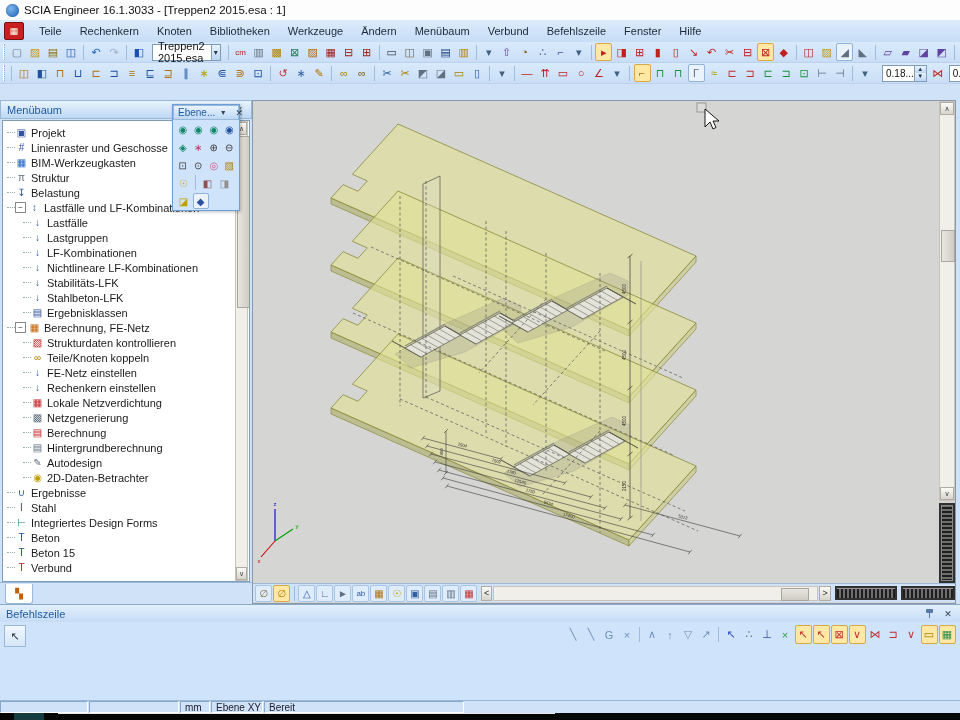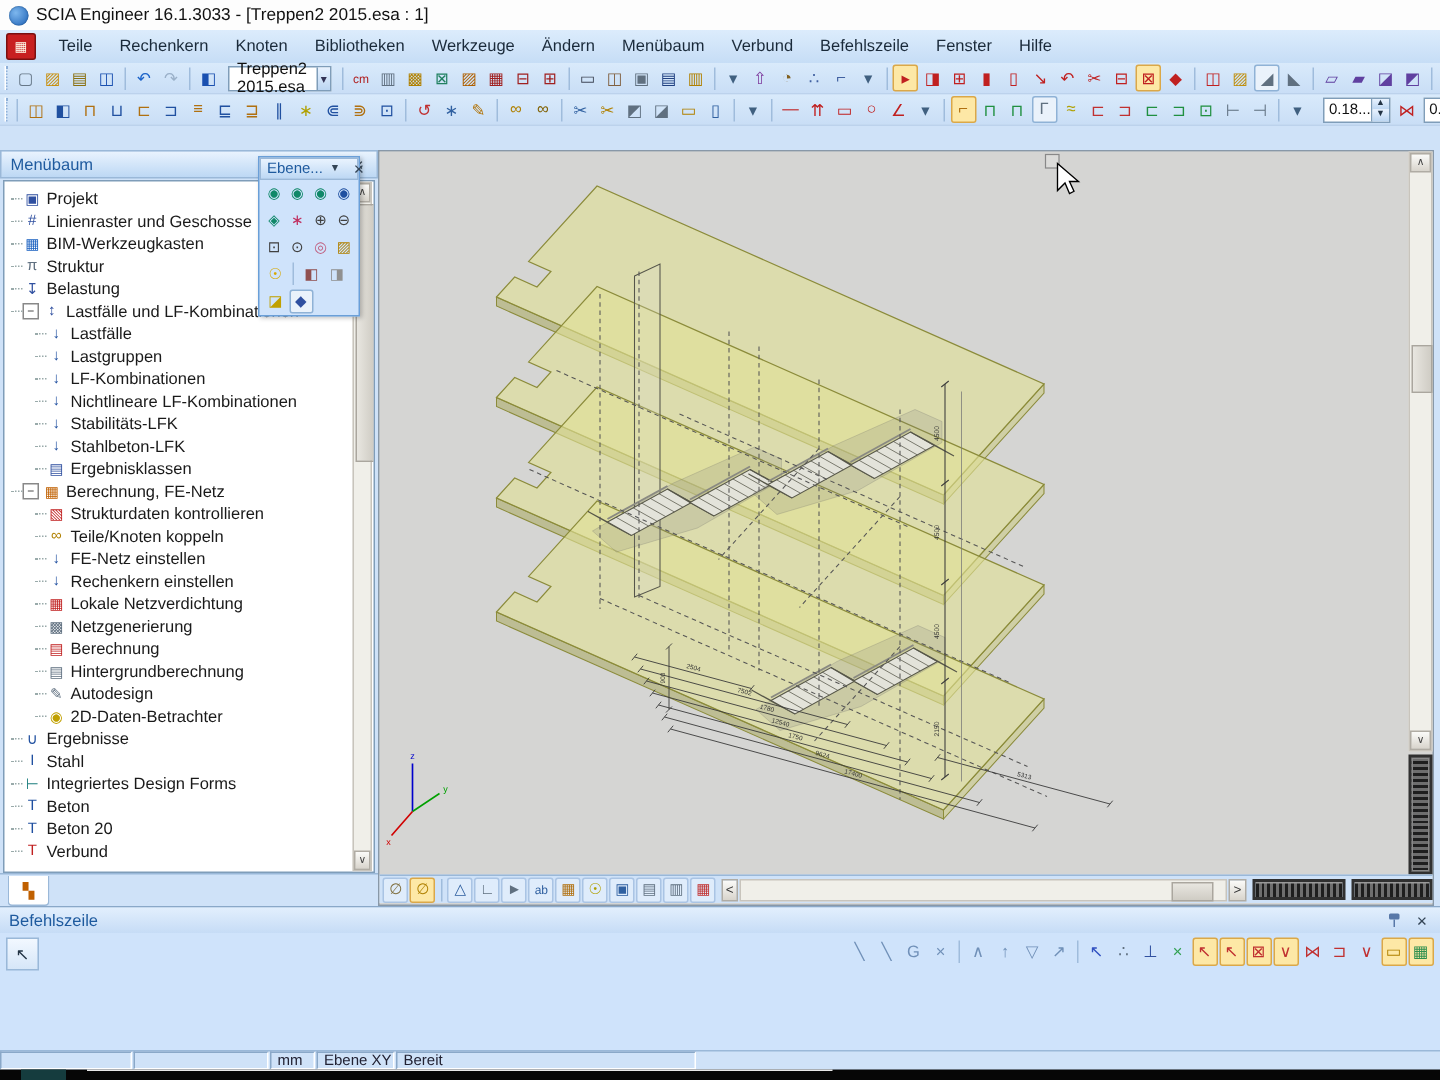--- a/index.html
+++ b/index.html
@@ -593,21 +593,21 @@
             <span>Integriertes Design Forms</span>
           </div>
           <div class="trow" style="padding-left: 0px;">
             <span class="tconn"></span>
             <span class="ticon" style="color: rgb(32, 80, 160);">T</span>
             <span>Beton</span>
           </div>
           <div class="trow" style="padding-left: 0px;">
             <span class="tconn"></span>
             <span class="ticon" style="color: rgb(32, 80, 160);">T</span>
-            <span>Beton 20</span>
+            <span>Beton 15</span>
           </div>
           <div class="trow" style="padding-left: 0px;">
             <span class="tconn"></span>
             <span class="ticon" style="color: rgb(192, 32, 32);">T</span>
             <span>Verbund</span>
           </div>
         </div>
       <div class="vscroll" style="left:232px;top:0;width:13px;height:460px;">
         <div class="sbtn" style="top:0;" id="tsu">∧</div>
         <div class="sthumb" style="top:14px;height:170px;"></div>

